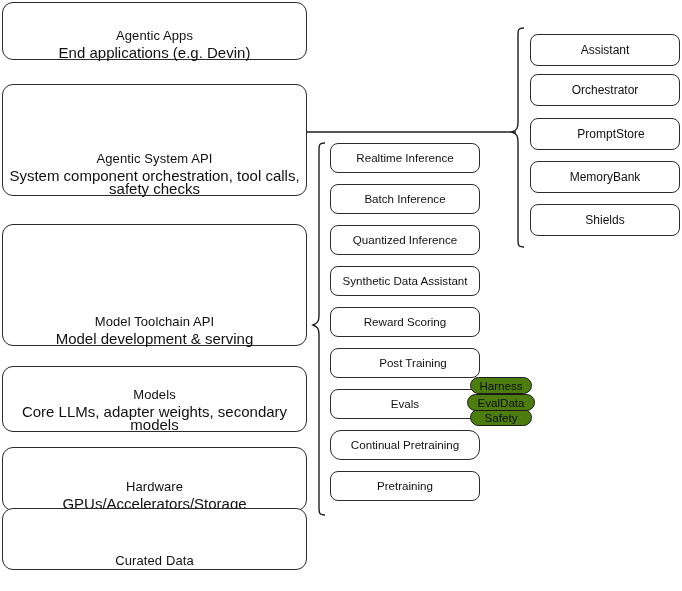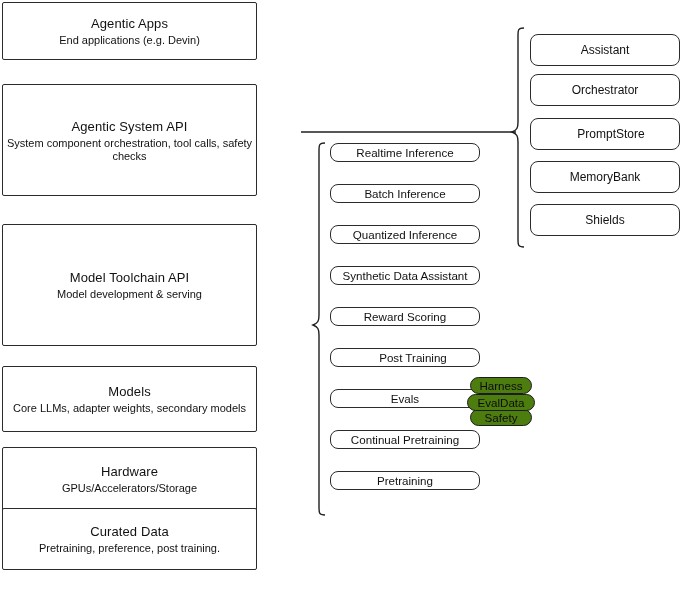--- a/index.html
+++ b/index.html
@@ -31,41 +31,42 @@
     flex-direction: column;
     align-items: center;
     justify-content: center;
     text-align: center;
     z-index: 3;
   }
 
   
   .layer-box {
     left: 2px;
-    width: 255px;
-    border-radius: 2px;
+    width: 305px;
+    border-radius: 11px;
+    justify-content: flex-end;
   }
   .layer-title {
     font-size: 13px;
     line-height: 17px;
     letter-spacing: 0.1px;
     color: #111111;
   }
   .layer-sub {
-    font-size: 11px;
+    font-size: 15px;
     line-height: 13px;
     margin-top: 2px;
     color: #111111;
   }
 
   
   .mid-box {
     left: 330px;
     width: 150px;
-    height: 19px;
+    height: 30px;
     border-radius: 8px;
   }
   .mid-box .lbl {
     font-size: 11.6px;
     line-height: 14px;
     color: #111111;
   }
 
   
   .right-box {
@@ -162,21 +163,20 @@
     <div class="layer-sub">Core LLMs, adapter weights, secondary models</div>
   </div>
 
   <div class="box layer-box" style="top:447px;height:64px;">
     <div class="layer-title">Hardware</div>
     <div class="layer-sub">GPUs/Accelerators/Storage</div>
   </div>
 
   <div class="box layer-box" style="top:508px;height:62px;">
     <div class="layer-title">Curated Data</div>
-    <div class="layer-sub">Pretraining, preference, post training.</div>
   </div>
 
   <div class="box mid-box" style="top:143px;">
     <span class="lbl">Realtime Inference</span>
   </div>
   <div class="box mid-box" style="top:184px;">
     <span class="lbl">Batch Inference</span>
   </div>
   <div class="box mid-box" style="top:225px;">
     <span class="lbl">Quantized Inference</span>
@@ -186,21 +186,21 @@
   </div>
   <div class="box mid-box" style="top:307px;">
     <span class="lbl">Reward Scoring</span>
   </div>
   <div class="box mid-box" style="top:348px;padding-left:16px;">
     <span class="lbl">Post Training</span>
   </div>
   <div class="box mid-box" style="top:389px;">
     <span class="lbl">Evals</span>
   </div>
-  <div class="box mid-box" style="top:430px;">
+  <div class="box mid-box" style="top:430px;border-radius:11px;">
     <span class="lbl">Continual Pretraining</span>
   </div>
   <div class="box mid-box" style="top:471px;">
     <span class="lbl">Pretraining</span>
   </div>
 
   <div class="pill" id="pill-harness">Harness</div>
   <div class="pill" id="pill-evaldata">EvalData</div>
   <div class="pill" id="pill-safety">Safety</div>
 

